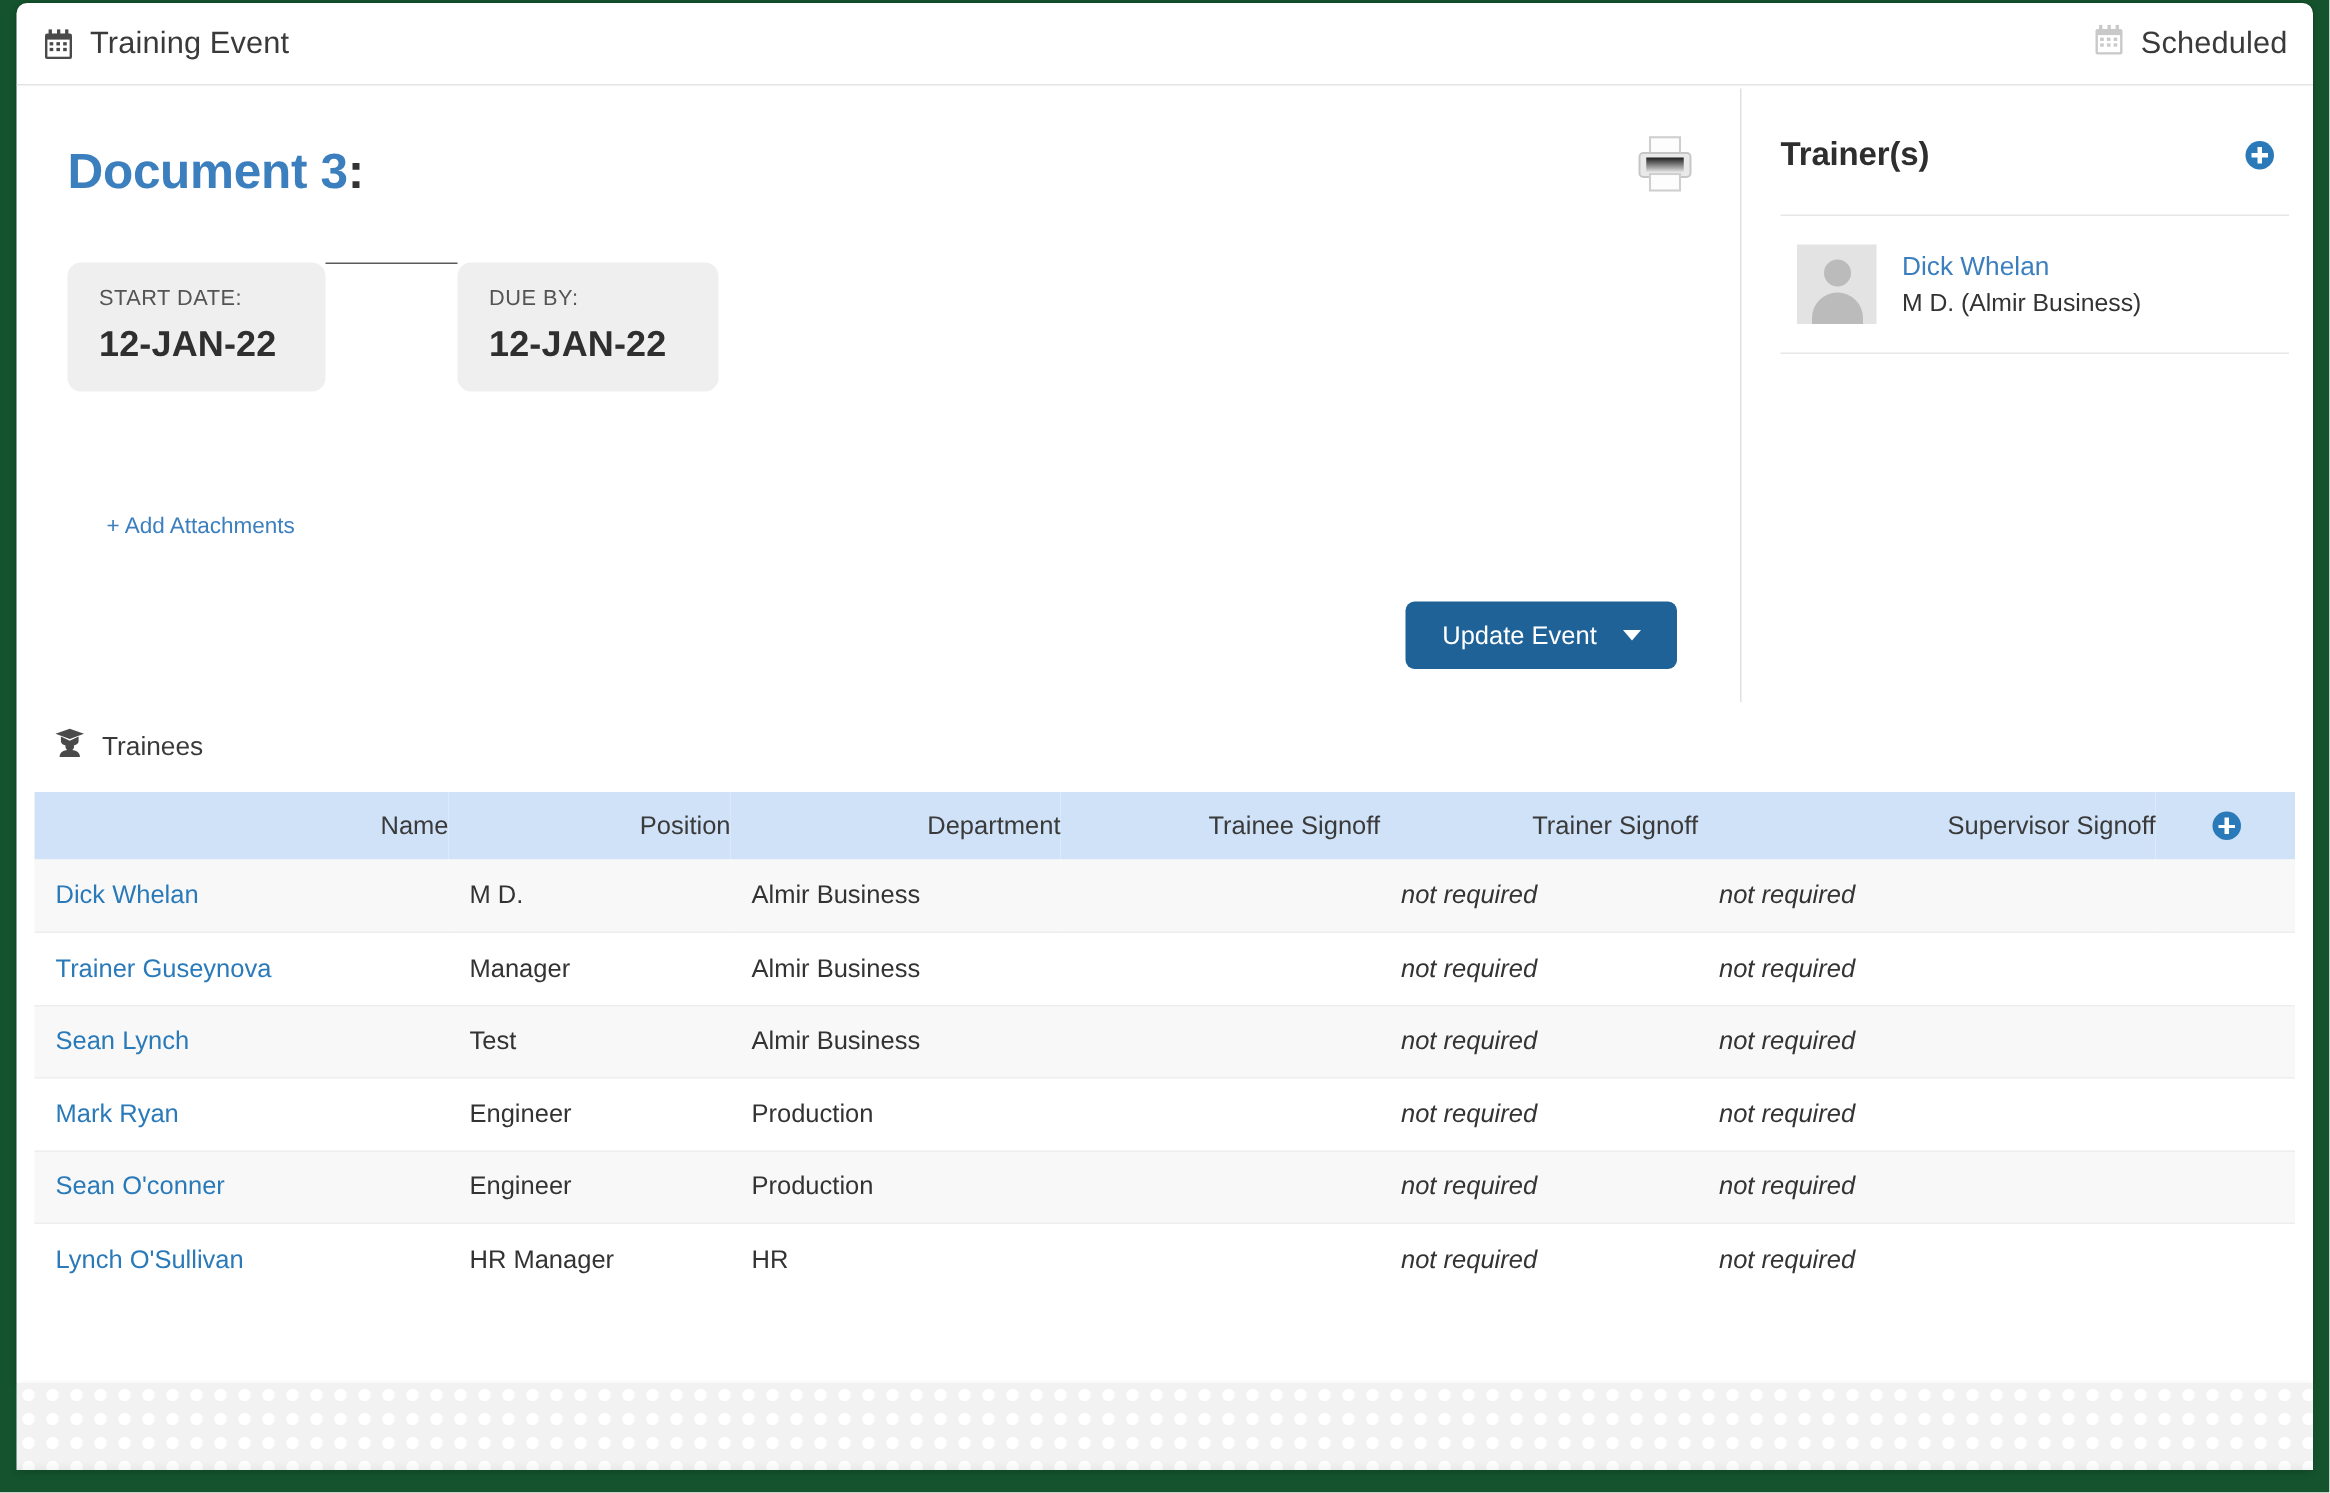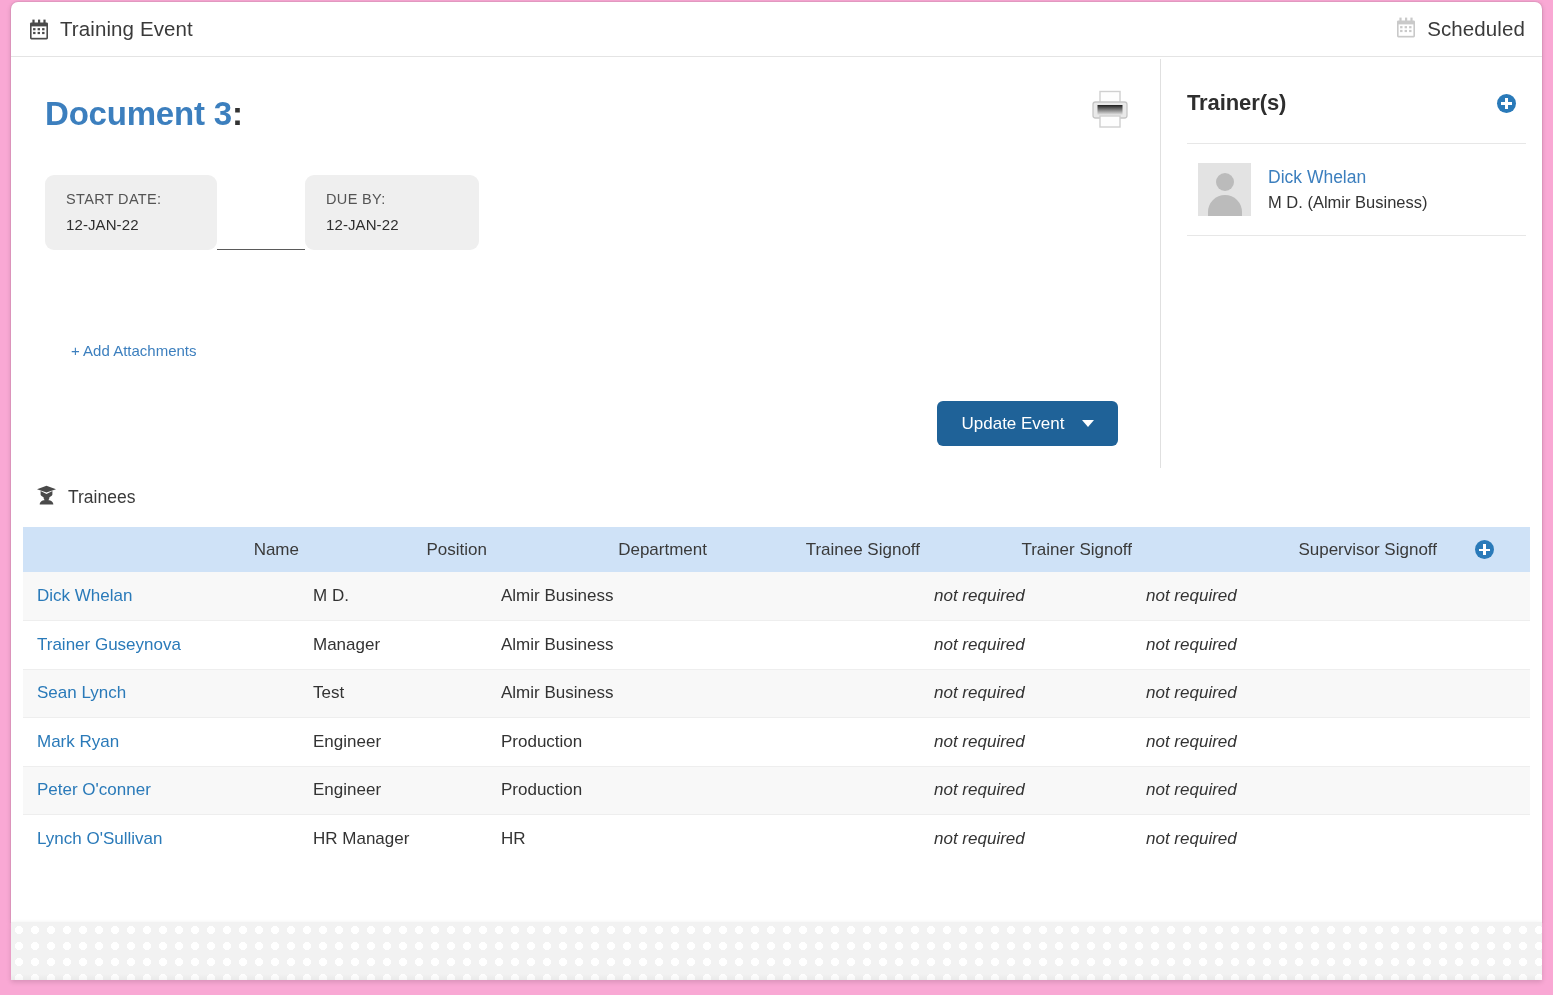--- a/index.html
+++ b/index.html
@@ -9,21 +9,21 @@
     background: #ffffff;
     font-family: "Liberation Sans", sans-serif;
     -webkit-font-smoothing: antialiased;
   }
 
   .viewport {
     position: relative;
     width: 1553px;
     height: 995px;
     overflow: hidden;
-    background: #f9a8d4;
+    background: #14532d;
   }
 
   
   .card {
     position: absolute;
     left: 11px;
     top: 2px;
     width: 1531px;
     height: 920px;
     background: #ffffff;
@@ -88,38 +88,38 @@
     letter-spacing: -0.2px;
   }
   .doc-title .colon { color: #333; }
 
   
   .dates {
     position: absolute;
     left: 34px;
     top: 118px;
     display: flex;
-    align-items: flex-end;
+    align-items: flex-start;
   }
   .date-chip {
     background: #efefef;
     border-radius: 9px;
     padding: 16px 20px 17px 21px;
     min-width: 172px;
   }
   .date-chip.wide { min-width: 174px; }
   .date-label {
     font-size: 14.5px;
     color: #545454;
     letter-spacing: 0.35px;
     margin-bottom: 9px;
   }
   .date-value {
-    font-size: 15px;
-    font-weight: normal;
+    font-size: 24px;
+    font-weight: bold;
     color: #2f2f2f;
     letter-spacing: 0.1px;
   }
   .date-connector {
     width: 88px;
     height: 1px;
     background: #5a5a5a;
   }
 
   .add-attachments {
@@ -525,21 +525,21 @@
             <tr class="even">
               <td class="name"><a>Mark Ryan</a></td>
               <td>Engineer</td>
               <td>Production</td>
               <td class="signoff"></td>
               <td class="signoff">not required</td>
               <td class="signoff">not required</td>
               <td></td>
             </tr>
             <tr class="odd">
-              <td class="name"><a>Peter O'conner</a></td>
+              <td class="name"><a>Sean O'conner</a></td>
               <td>Engineer</td>
               <td>Production</td>
               <td class="signoff"></td>
               <td class="signoff">not required</td>
               <td class="signoff">not required</td>
               <td></td>
             </tr>
             <tr class="even">
               <td class="name"><a>Lynch O'Sullivan</a></td>
               <td>HR Manager</td>

